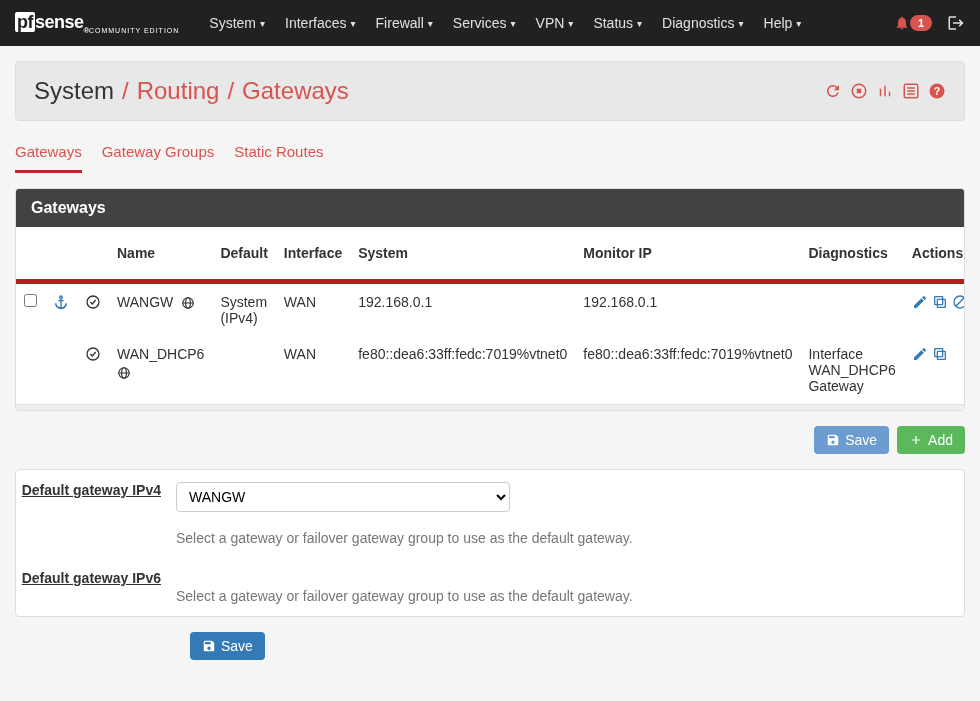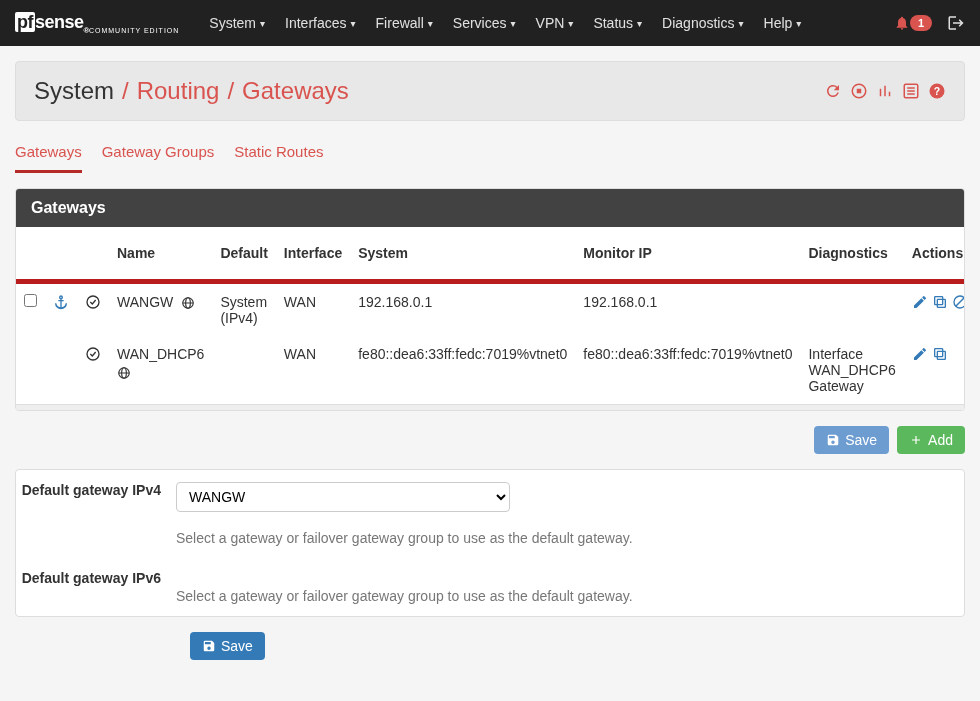--- a/index.html
+++ b/index.html
@@ -57,21 +57,21 @@
     
     .btn-row { display: flex; justify-content: flex-end; gap: 8px; margin-bottom: 15px; }
     .btn { display: inline-flex; align-items: center; gap: 5px; padding: 6px 12px; border-radius: 4px; border: none; font-size: 14px; cursor: pointer; color: #fff; }
     .btn-info { background: #6c9cd0; }
     .btn-info-saturated { background: #337ab7; }
     .btn-success { background: #5cb85c; }
     .btn svg { width: 14px; height: 14px; fill: #fff; }
     
     
     .form-group { display: flex; padding: 12px 0; }
-    .form-label { width: 160px; text-align: right; padding-right: 15px; font-weight: 600; }
+    .form-label { width: 160px; text-align: right; padding-right: 15px; font-weight: 600; text-decoration: underline; }
     .form-control-wrap { flex: 1; padding-right: 15px; max-width: 72%;}
     select.form-control { width: 50%; padding: 5px 8px; border: 1px solid #ccc; border-radius: 4px; background: #fff; font-size: 14px; }
     .help-text { color: #777; font-size: 14px; margin-top: 18px; }
     .save-row { padding-left: 175px; margin-bottom: 30px; }
   </style>
 </head>
 <body>
 
 <div class="navbar">
   <div class="logo">

